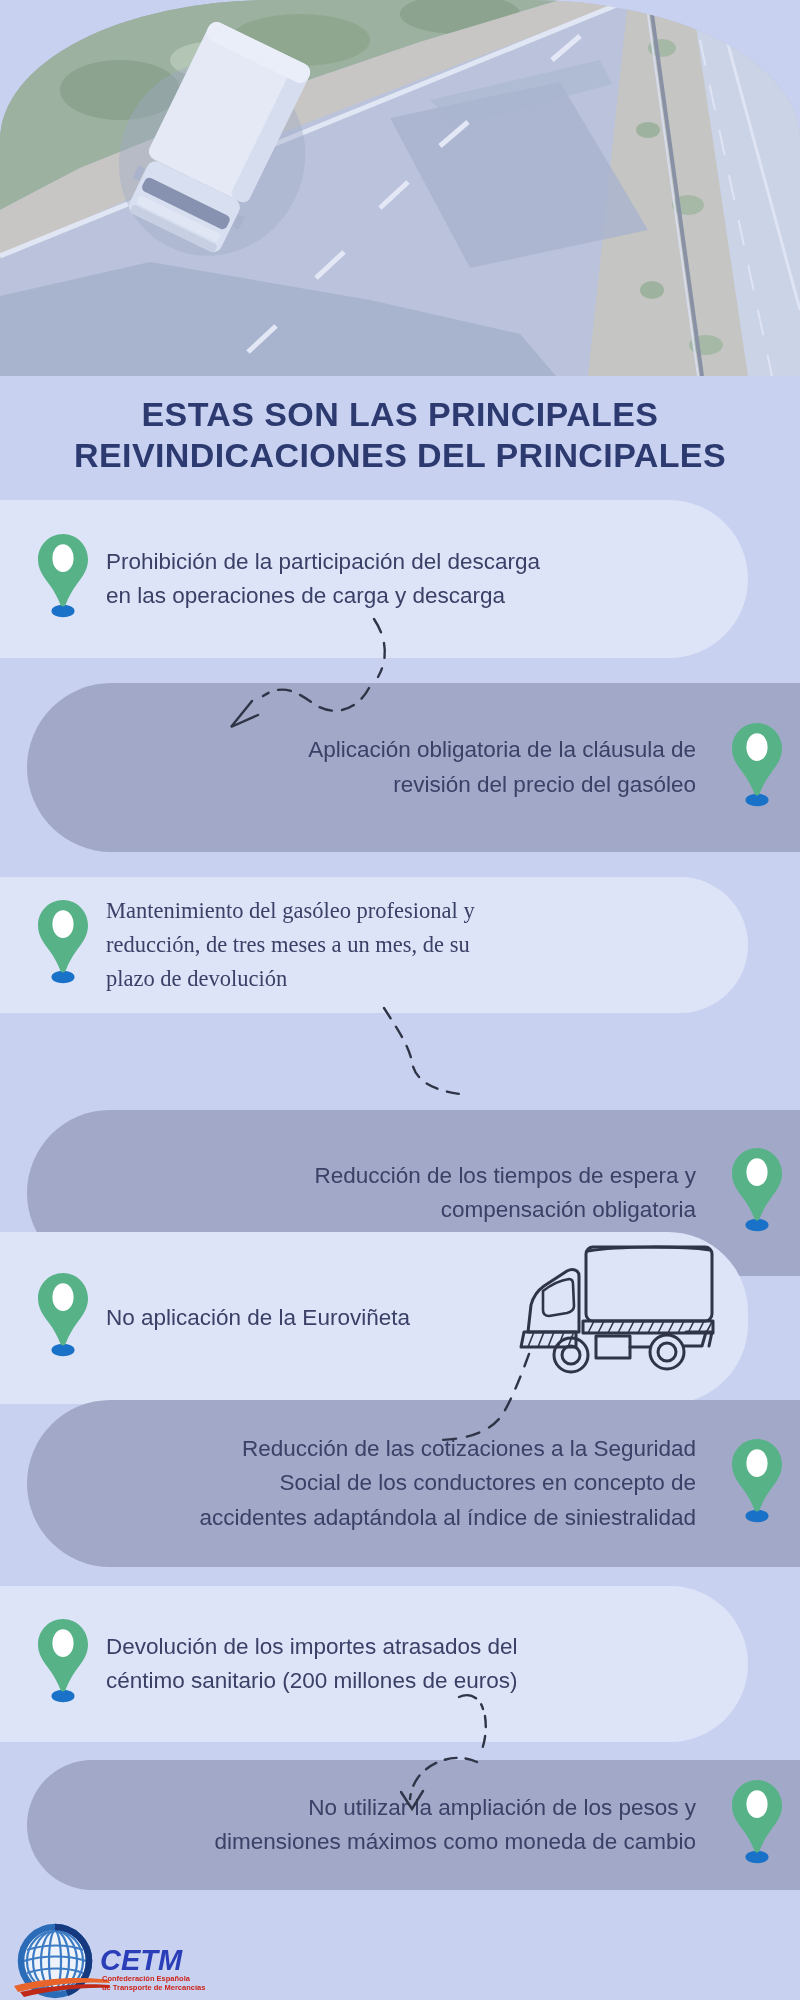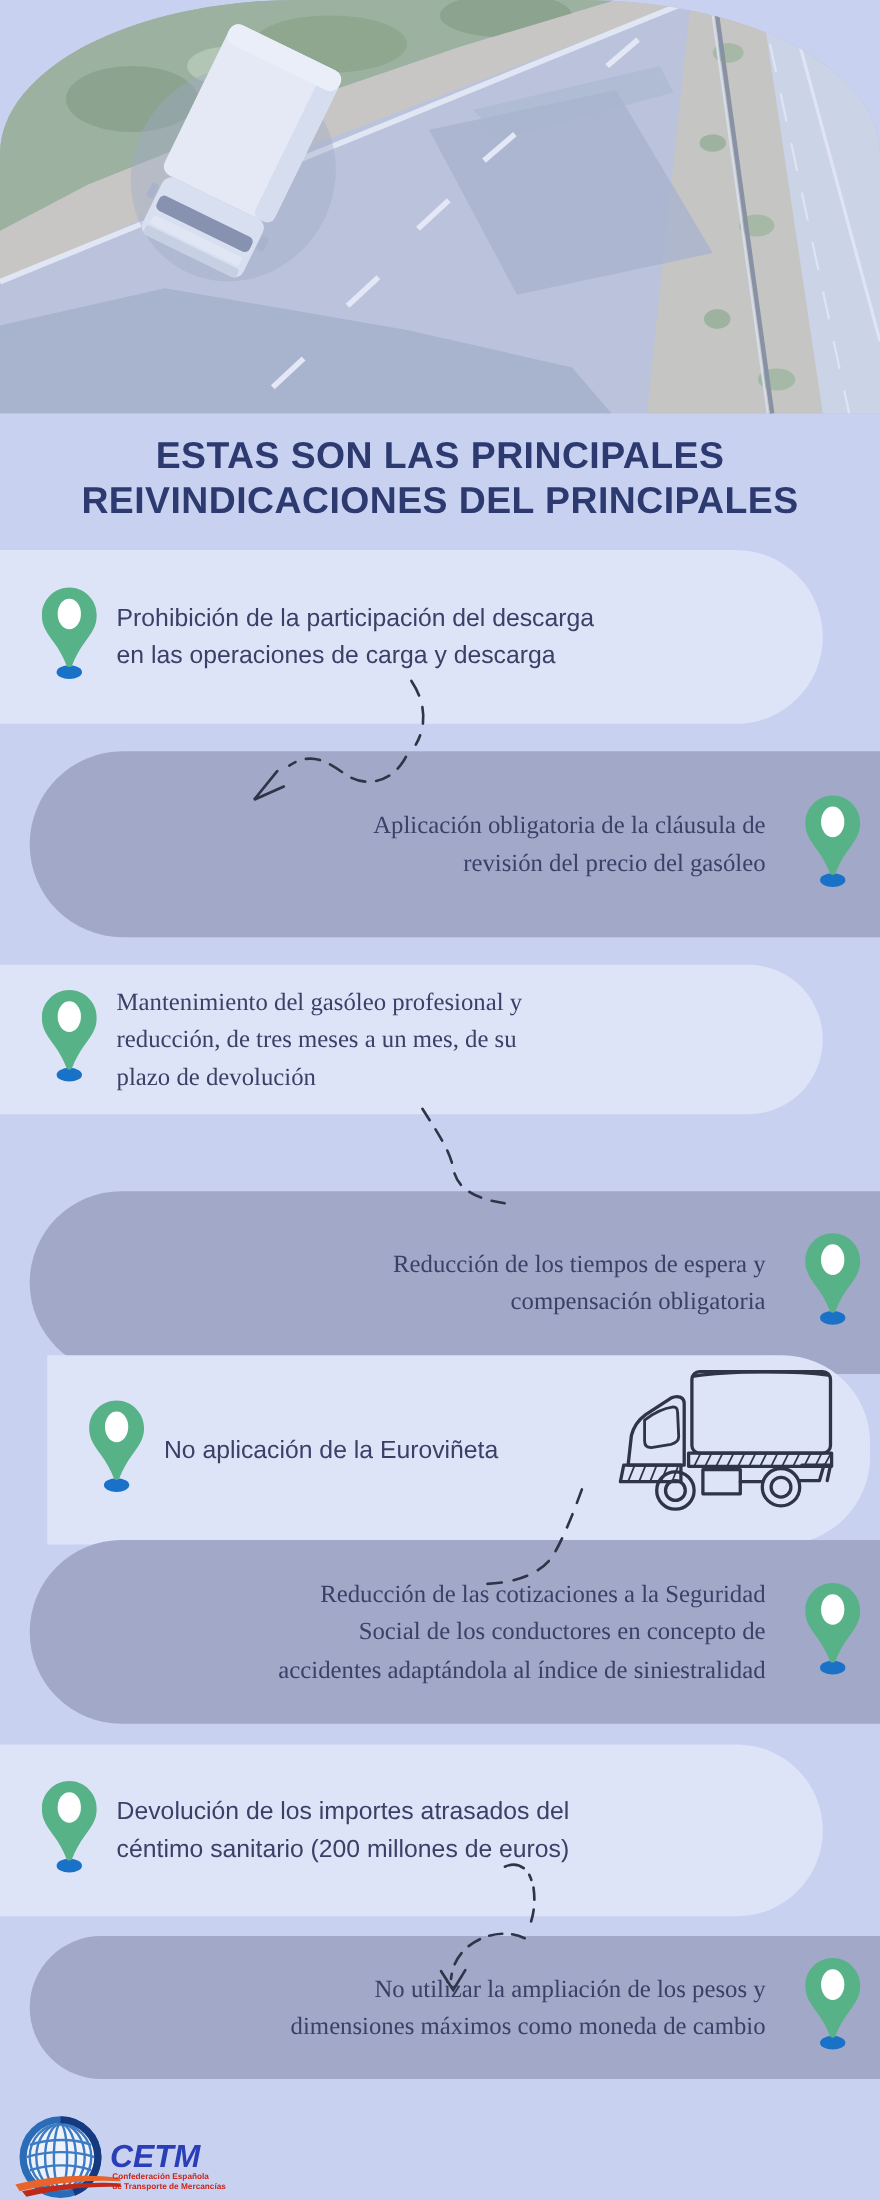--- a/index.html
+++ b/index.html
@@ -14,26 +14,26 @@
 
   
   .title { position:absolute; top:394px; left:0; width:800px; text-align:center;
            color:#2c3a70; font-weight:bold; font-size:34px; line-height:1.2;
            letter-spacing:0.4px; }
   .title span { display:block; }
 
   
   .card { position:absolute; color:#3a4066; font-size:22.5px; line-height:1.52; }
   .card.light { left:0; width:748px; background:#dde4f8; border-radius:0 80px 80px 0; }
-  .card.dark  { left:27px; width:773px; background:#a1a8c8; border-radius:85px 0 0 85px;font-family:Liberation Serif, serif; }
+  .card.dark  { left:27px; width:773px; background:#a1a8c8; border-radius:85px 0 0 85px; }
   .c1 { top:500px;  height:158px; }
   .c2 { top:683px;  height:169px; }
   .c3 { top:877px;  height:136px;font-family:Liberation Serif, serif; }
-  .c4 { top:1083px; height:166px; }
-  .c5 { top:1232px; height:172px;margin-left:43px; }
+  .c4 { top:1110px; height:166px; }
+  .c5 { top:1232px; height:172px; }
   .c6 { top:1400px; height:167px; }
   .c7 { top:1586px; height:156px; }
   .c8 { top:1760px; height:130px; }
 
   .card-text { position:absolute; top:0; bottom:0; display:flex;
                flex-direction:column; justify-content:center; }
   .card.light .card-text { left:106px; right:70px; text-align:left; }
   .card.dark  .card-text { left:50px;  right:104px; text-align:right; }
   .card-text span { display:block; white-space:nowrap; }
 

